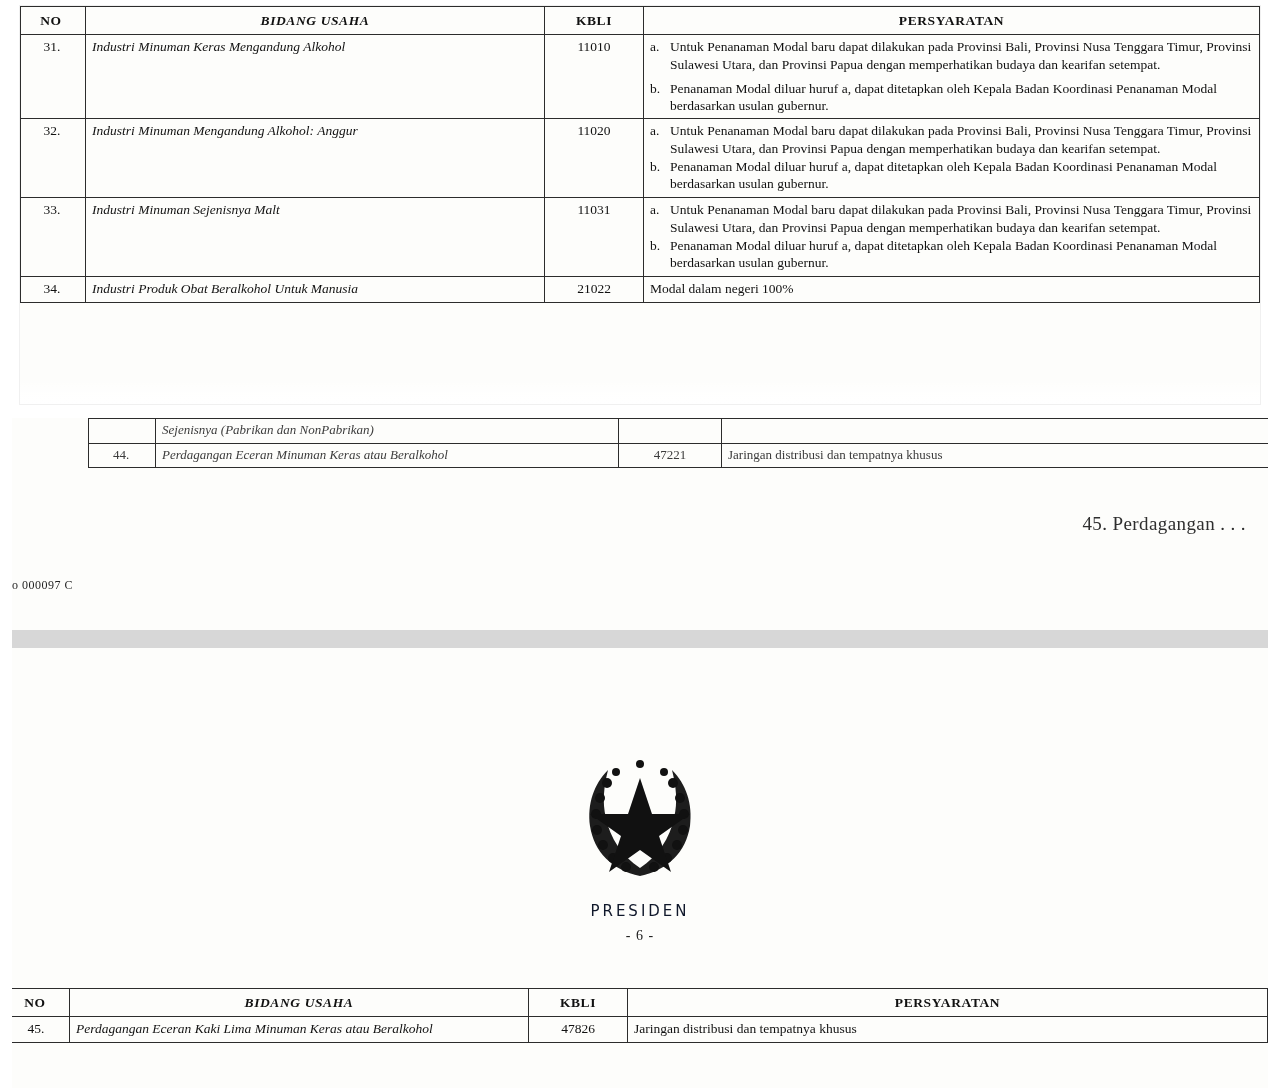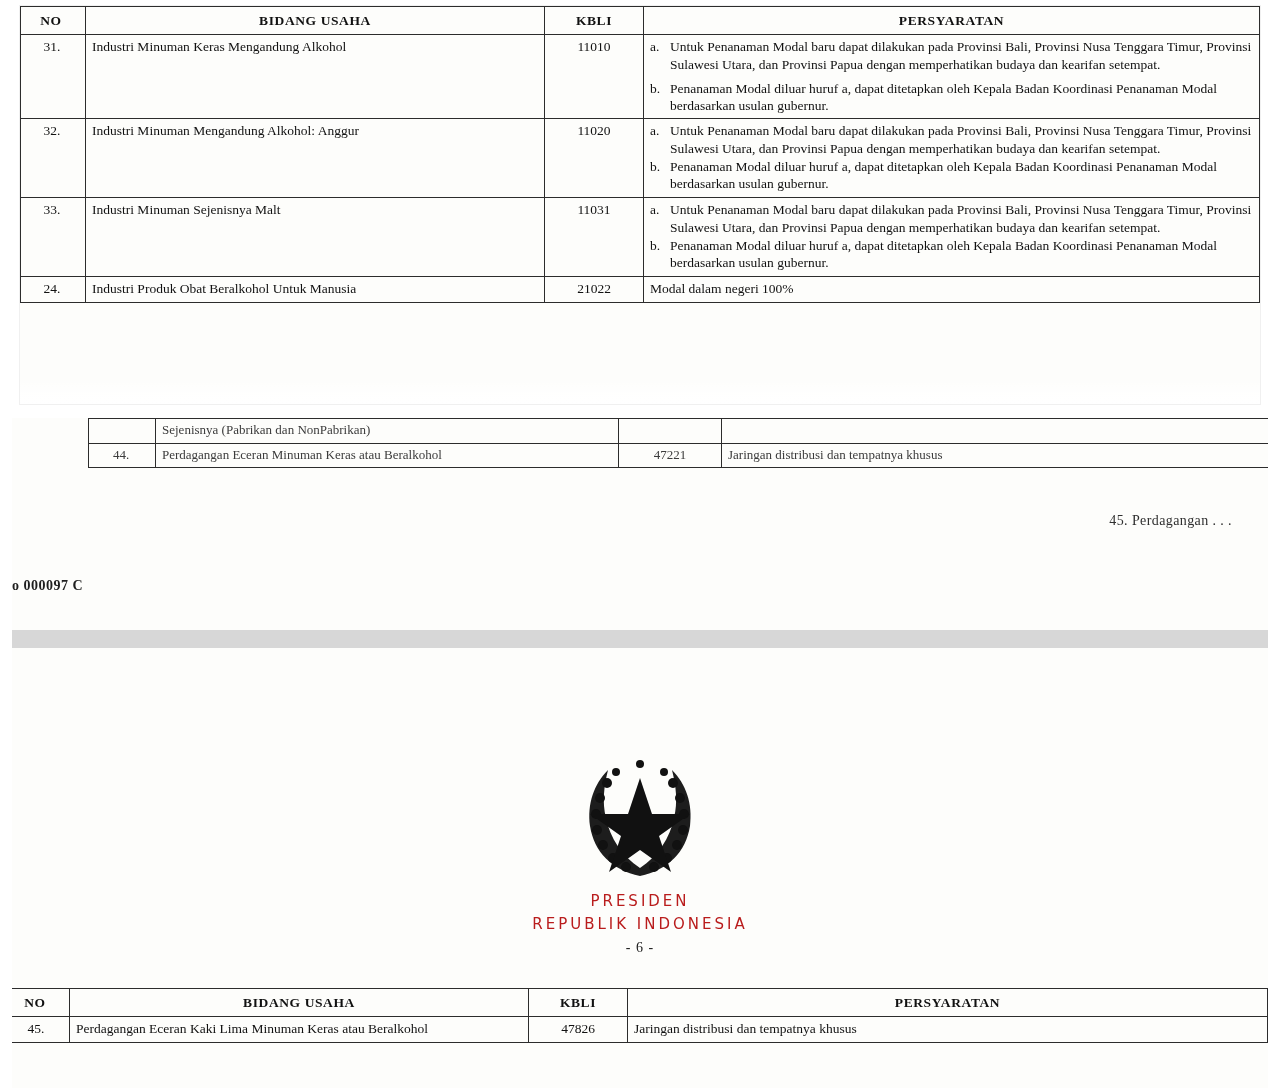--- a/index.html
+++ b/index.html
@@ -40,21 +40,21 @@
   }
   table.doc-table th {
     text-align: center;
     font-weight: bold;
     letter-spacing: 0.6px;
     font-size: 13.5px;
     padding: 5px 4px 5px 4px;
   }
   .col-no    { width: 52px;  text-align: center; padding-right: 8px !important; }
   .col-kbli  { width: 90px;  text-align: center; border-radius: 9px; }
-  .col-usaha { width: 450px; }
+  .col-usaha { width: 450px; font-style: italic; }
   .col-syarat{ }
 
   ul.req-list {
     margin: 0;
     padding: 0;
     list-style: none;
   }
   ul.req-list li {
     display: flex;
     gap: 7px;
@@ -106,34 +106,33 @@
     left: 76px;
     top: 0px;
     width: 1264px;
   }
   #block-middle .mid-table td {
     color: #3b3b3b;
     font-size: 13px;
   }
   .mid-note {
     position: absolute;
-    right: 36px;
+    right: 22px;
     top: 95px;
-    font-size: 14px;
+    font-size: 19px;
     color: #2e2e2e;
     letter-spacing: 0.4px;
   }
   .mid-stamp {
     position: absolute;
     left: 0px;
     top: 160px;
-    font-size: 14px;
+    font-size: 12px;
     color: #1f1f1f;
     letter-spacing: 0.5px;
-    font-weight: bold;
   }
 
   
   #sep-band {
     position: absolute;
     left: 12px;
     top: 630px;
     width: 1256px;
     height: 18px;
     background: #d7d7d7;
@@ -147,25 +146,25 @@
     height: 340px;
     text-align: center;
   }
   .emblem-wrap {
     position: absolute;
     left: 0; right: 0;
     top: 92px;
   }
   .emblem-svg { display: block; margin: 0 auto; }
   .emblem-cap {
-    margin-top: 0;
+    margin-top: 10px;
     font-family: "DejaVu Sans", sans-serif;
     font-size: 15px;
     letter-spacing: 3px;
-    color: #b91c1c;
+    color: #0f172a;
     line-height: 1.5;
   }
   .page-num {
     margin-top: 5px;
     font-family: "Liberation Serif", serif;
     font-size: 14px;
     letter-spacing: 1px;
     color: #1a1a1a;
   }
 
@@ -247,21 +246,21 @@
             </li>
             <li>
               <span class="mark">b.</span>
               <span class="txt">Penanaman Modal diluar huruf a, dapat ditetapkan oleh Kepala Badan Koordinasi Penanaman Modal berdasarkan usulan gubernur.</span>
             </li>
           </ul>
         </td>
       </tr>
 
       <tr>
-        <td class="col-no">24.</td>
+        <td class="col-no">34.</td>
         <td class="col-usaha">Industri Produk Obat Beralkohol Untuk Manusia</td>
         <td class="col-kbli">21022</td>
         <td class="col-syarat">Modal dalam negeri 100%</td>
       </tr>
 
     </tbody>
   </table>
   <div class="fade-mask"></div>
 </div>
 
@@ -315,21 +314,20 @@
         <circle cx="113" cy="43" r="5"></circle>
           <circle cx="104" cy="32" r="4"></circle>
 
         <circle cx="80" cy="24" r="4"></circle>
 
         <polygon points="80,38 92,74 130,74 99,96 111,132 80,110 49,132 61,96 30,74 68,74"></polygon>
       </g>
     </svg>
     <div class="emblem-cap">
       <div>PRESIDEN</div>
-      <div>REPUBLIK INDONESIA</div>
     </div>
     <div class="page-num">- 6 -</div>
   </div>
 </div>
 
 <div class="scan-block" id="block-bottom">
   <table class="doc-table bot-table">
     <thead>
       <tr>
         <th class="col-no">NO</th>

